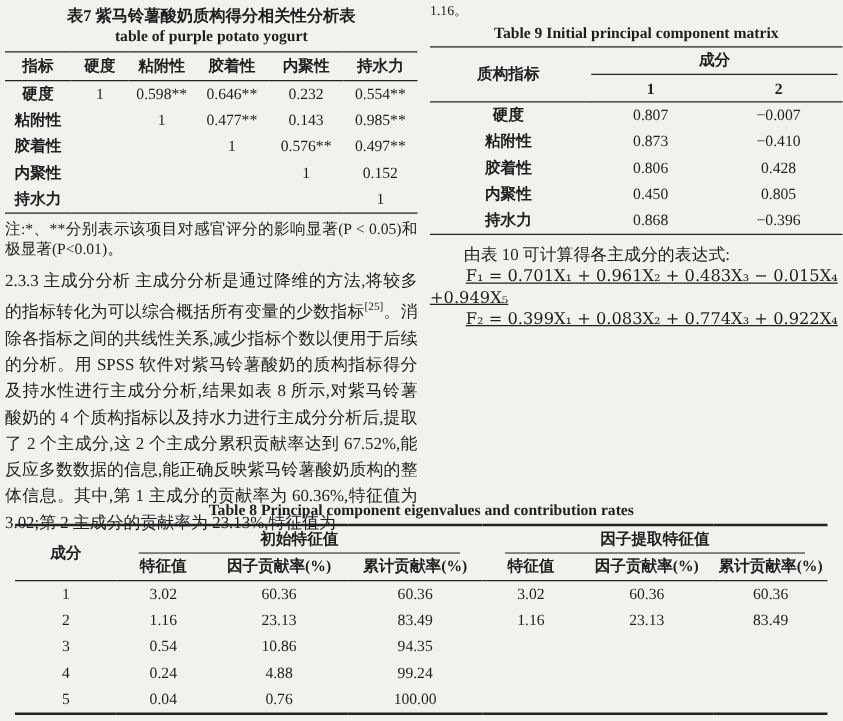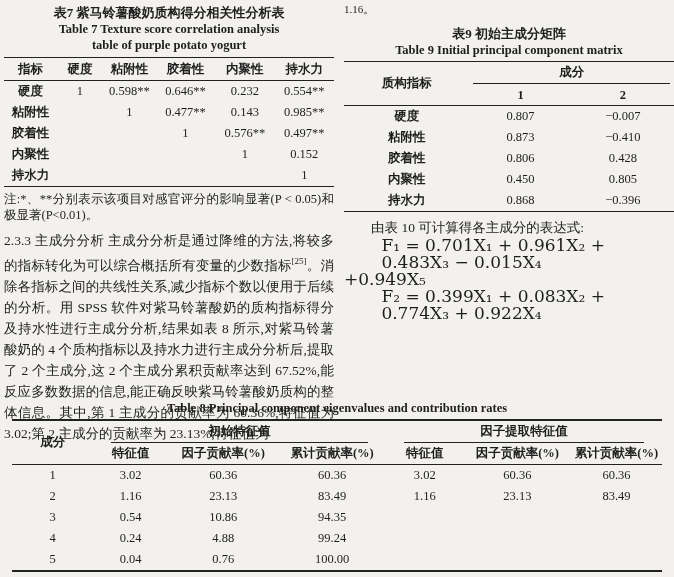--- a/index.html
+++ b/index.html
@@ -37,39 +37,38 @@
   
   .t9{width:100%;margin-top:3px;font-size:12.5px;
       border-top:1.6px solid #222;border-bottom:1.6px solid #222;}
   .t9 th{padding:2px 0;}
   .t9 .rowspan-th{border-bottom:1.6px solid #222;font-weight:bold;}
   .t9 .grp-inner{display:block;border-bottom:1px solid #222;margin:0 4px;padding-bottom:2px;font-weight:bold;}
   .t9 thead tr.sub th{border-bottom:1.6px solid #222;font-weight:bold;}
   .t9 tbody td{padding:2px 0;}
 
   .expr-intro{font-size:13.5px;line-height:19px;text-indent:2em;margin-top:6px;}
-  .f-line{font-size:17px;line-height:17px;
-      font-family:"DejaVu Serif","DejaVu Sans",serif;}
+  .f-line{font-size:13px;line-height:17px;
+      font-family:"DejaVu Serif","DejaVu Sans",serif;text-decoration:underline;}
   .f-first{padding-left:2.2em;}
 
   
   .t8{width:650px;margin:3px auto 0;font-size:12.5px;
       border-top:2px solid #222;border-bottom:2px solid #222;}
   .t8 .rowspan-th{border-bottom:1.8px solid #222;font-weight:bold;}
   .t8 .grp{padding:2px 0 0;}
   .t8 .grp-inner{display:block;border-bottom:1px solid #222;margin:0 18px;padding-bottom:2px;font-weight:bold;}
   .t8 thead tr.sub th{border-bottom:1.8px solid #222;font-weight:bold;padding:2px 0;}
   .t8 tbody td{padding:3px 0;}
 </style>
 </head>
 <body>
 
 <div class="col-left">
   <div class="cap cap-zh">表7  紫马铃薯酸奶质构得分相关性分析表</div>
-  <div class="cap cap-en">Table 7   Texture score correlation analysis</div>
   <div class="cap cap-en">table of purple potato yogurt</div>
 
   <table class="t7">
     <colgroup>
         <col style="width:16%">
         <col style="width:14%">
         <col style="width:16%">
         <col style="width:18%">
         <col style="width:18%">
         <col style="width:18%">
@@ -129,21 +128,20 @@
   </table>
 
   <div class="note">注:*、**分别表示该项目对感官评分的影响显著(P &lt; 0.05)和极显著(P&lt;0.01)。</div>
 
   <div class="para"><span>2.3.3  主成分分析  主成分分析是通过降维的方法,将较多的指标转化为可以综合概括所有变量的少数指标</span><sup>[25]</sup><span>。消除各指标之间的共线性关系,减少指标个数以便用于后续的分析。用 SPSS 软件对紫马铃薯酸奶的质构指标得分及持水性进行主成分分析,结果如表 8 所示,对紫马铃薯酸奶的 4 个质构指标以及持水力进行主成分分析后,提取了 2 个主成分,这 2 个主成分累积贡献率达到 67.52%,能反应多数数据的信息,能正确反映紫马铃薯酸奶质构的整体信息。其中,第 1 主成分的贡献率为 60.36%,特征值为 3.02;第 2 主成分的贡献率为 23.13%,特征值为</span></div>
 </div>
 
 <div class="col-right">
   <div class="carry">1.16。</div>
 
-  <div class="cap cap-zh" style="margin-top:7px">表9  初始主成分矩阵</div>
   <div class="cap cap-en">Table 9   Initial principal component matrix</div>
 
   <table class="t9">
     <colgroup>
         <col style="width:38%">
         <col style="width:31%">
         <col style="width:31%">
       </colgroup>
     <thead>
       <tr>

